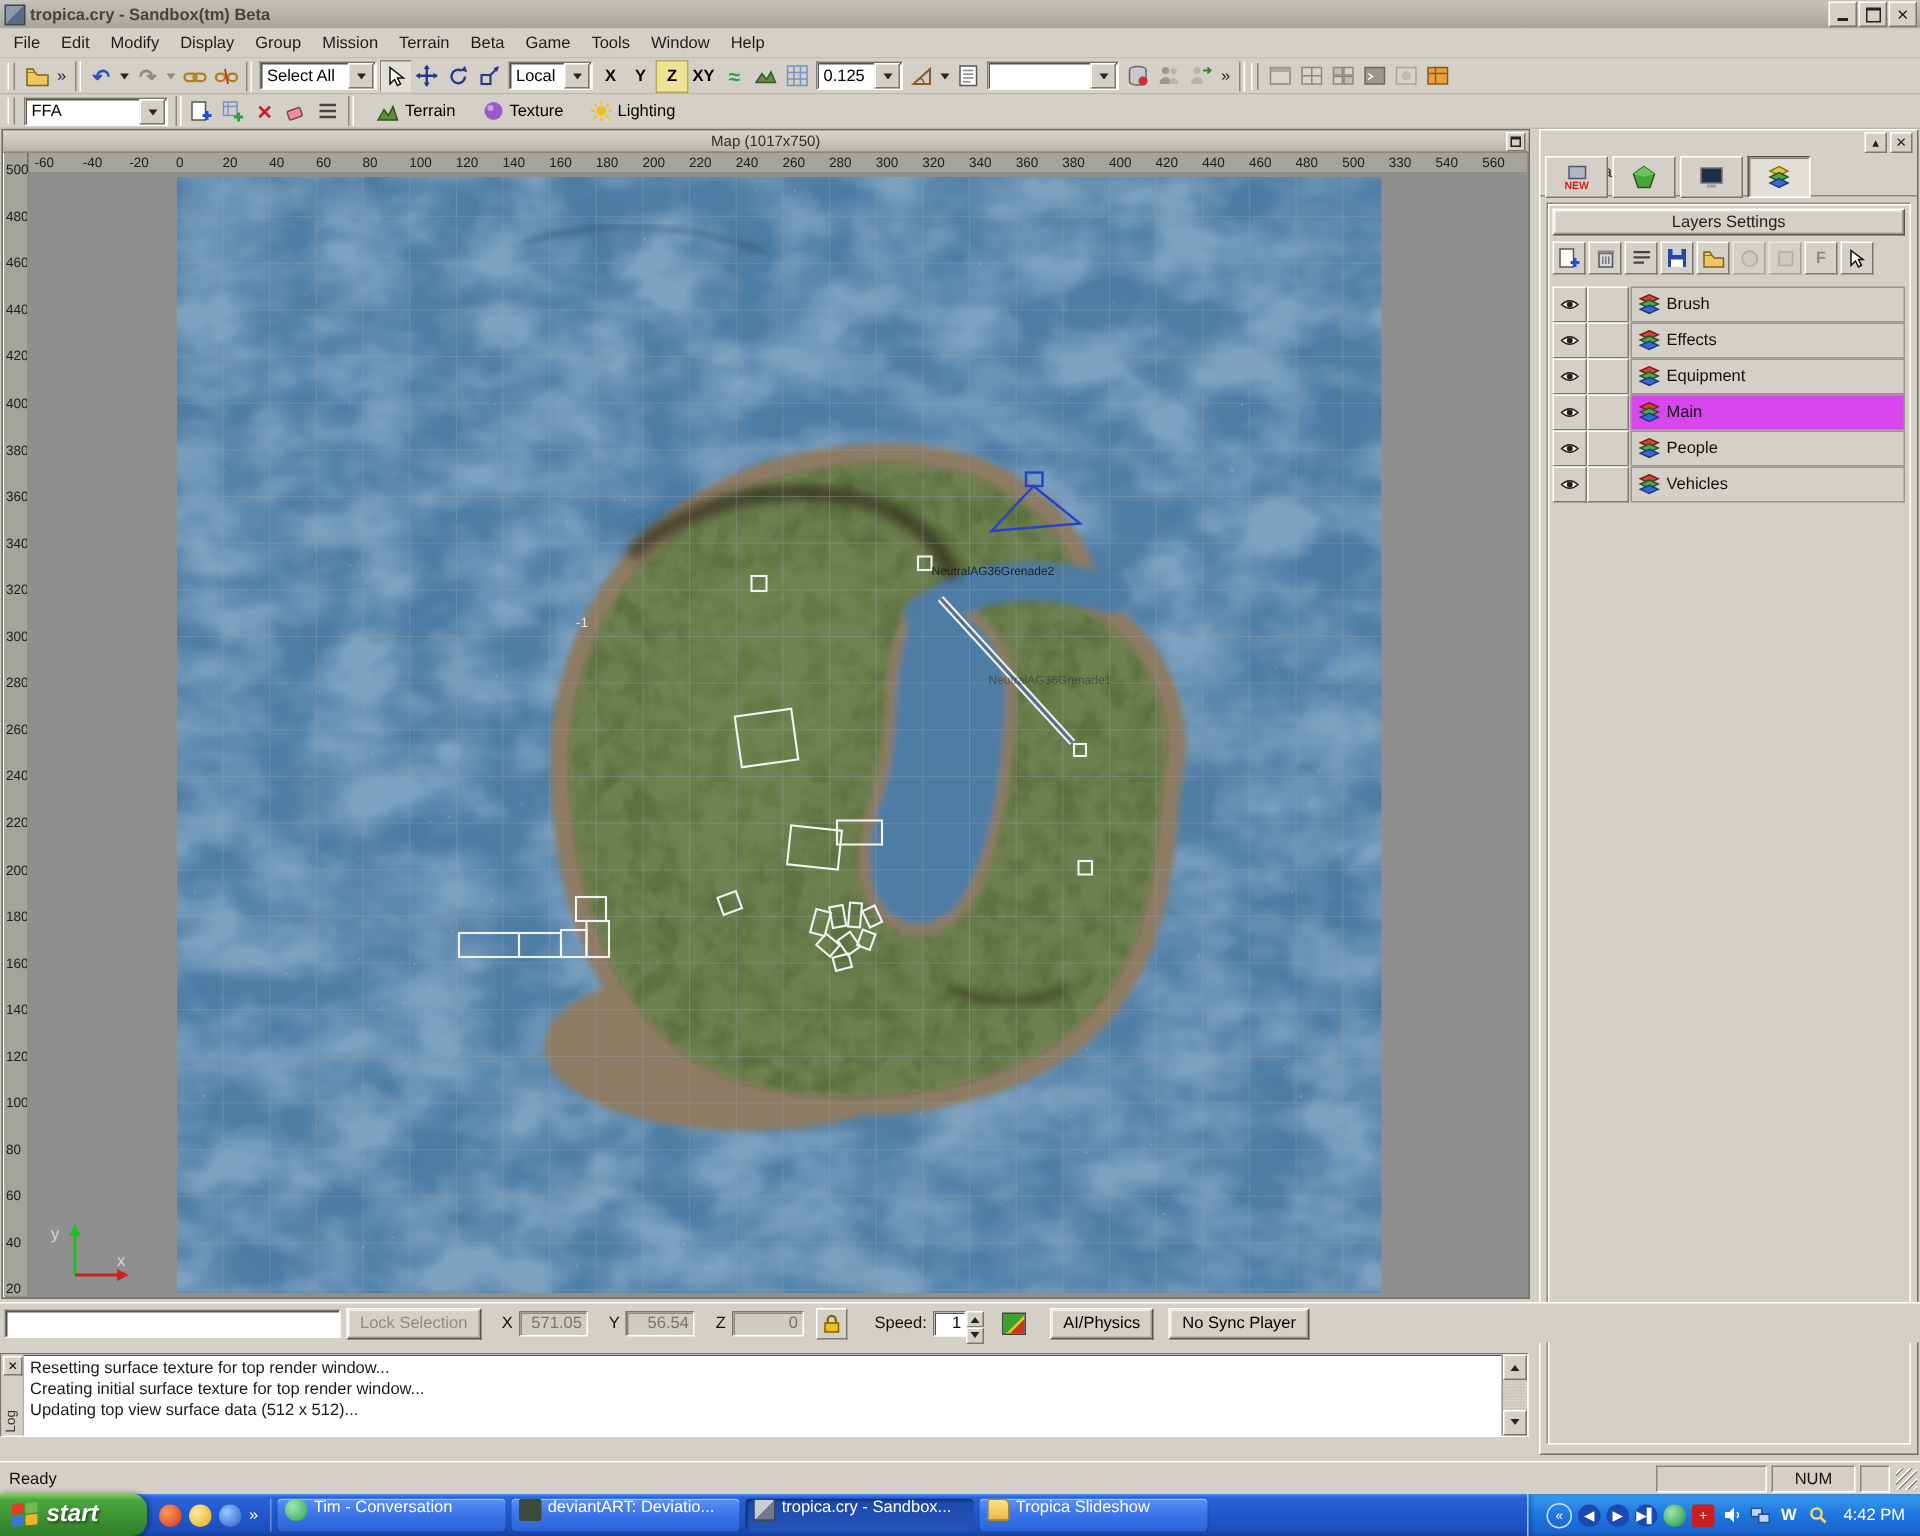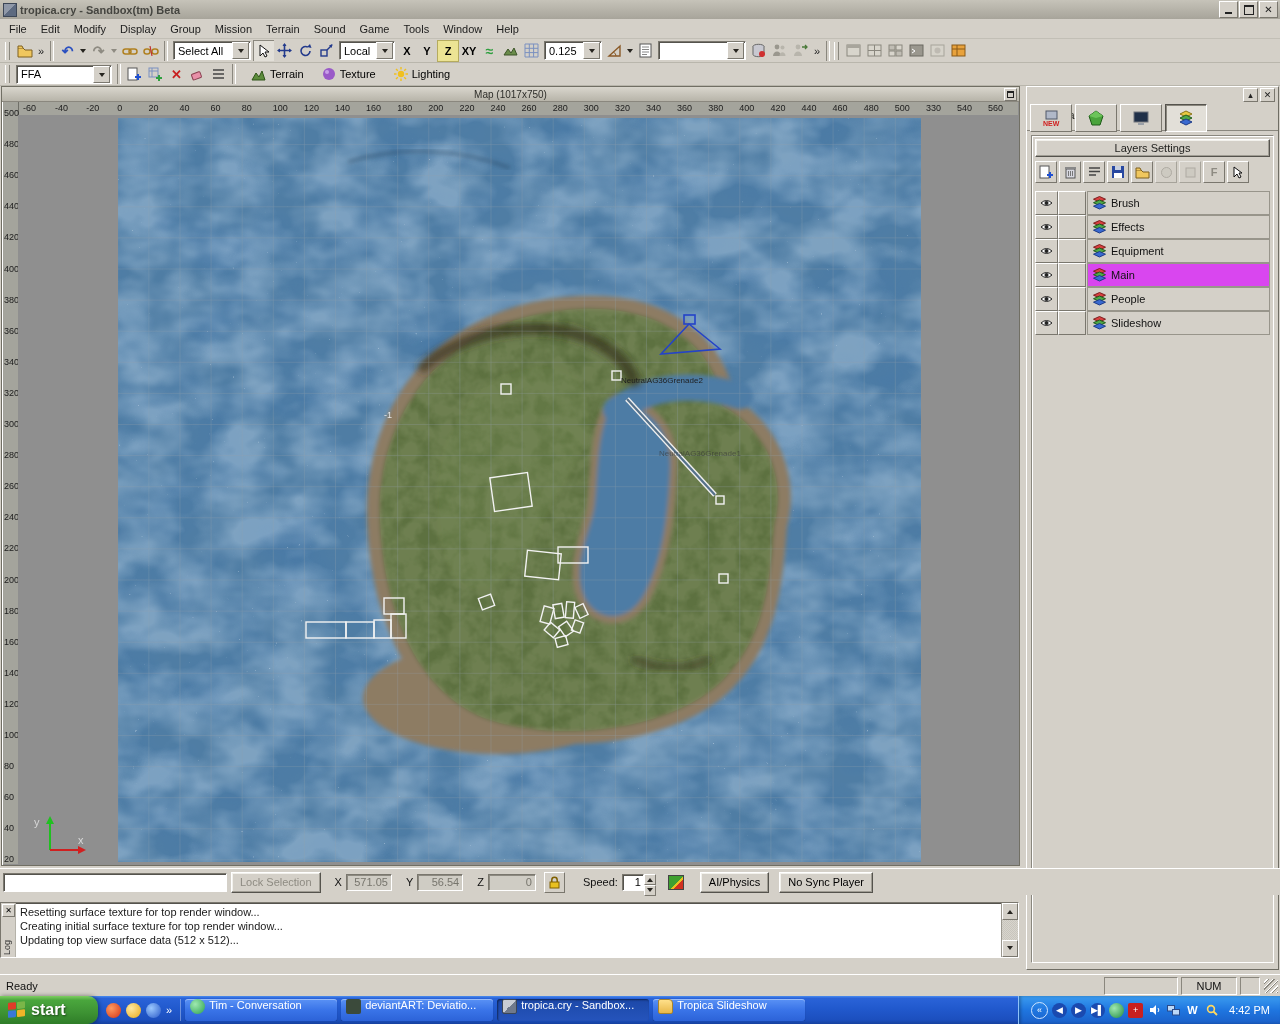--- a/index.html
+++ b/index.html
@@ -110,21 +110,21 @@
 
   
   .statusbar{top:974px;left:0;width:1280px;height:22px;background:#d4d0c8;border-top:1px solid #fff;display:flex;align-items:center;box-sizing:border-box;padding:0 2px;}
   .status-text{flex:1;padding-left:4px;color:#111;}
   .spanel{height:16px;border:1px solid;border-color:#8a877e #fff #fff #8a877e;display:flex;align-items:center;justify-content:center;margin-left:3px;color:#111;}
   .sgrip{width:14px;height:14px;margin-left:4px;background:repeating-linear-gradient(135deg,transparent 0 2px,#fff 2px 3px,#8a877e 3px 4px);}
 
   
   .taskbar{top:996px;left:0;width:1280px;height:28px;background:linear-gradient(180deg,#4b8df0 0%,#2a63d8 8%,#2159cd 45%,#1c4fbe 85%,#15409e 100%);display:flex;align-items:center;}
   .startbtn{height:28px;width:98px;display:flex;align-items:center;gap:5px;padding-left:8px;box-sizing:border-box;background:linear-gradient(180deg,#7fce62 0%,#4aa63d 15%,#3d9233 60%,#2f7d28 100%);border-radius:0 10px 10px 0;box-shadow:1px 0 4px rgba(0,0,0,.45);}
-  .startbtn .stext{color:#fff;font-weight:bold;font-size:16px;text-shadow:1px 1px 2px rgba(0,0,0,.5);}
+  .startbtn .stext{color:#fff;font-weight:bold;font-style:italic;font-size:16px;text-shadow:1px 1px 2px rgba(0,0,0,.5);}
   .flag{width:18px;height:16px;display:grid;grid-template-columns:8px 8px;grid-template-rows:7px 7px;gap:1px;transform:skewY(-6deg);}
   .flag i{border-radius:1px;display:block;}
   .quicklaunch{display:flex;align-items:center;gap:5px;padding:0 8px;border-right:1px solid rgba(255,255,255,.35);height:22px;}
   .qlicon{width:15px;height:15px;border-radius:50%;}
   .qlmore{color:#fff;font-size:11px;}
   .tasks{flex:1;display:flex;align-items:center;gap:4px;padding:0 4px;overflow:hidden;}
   .task{width:152px;height:22px;display:flex;align-items:flex-start;gap:4px;padding:0 5px;box-sizing:border-box;border-radius:3px;background:linear-gradient(180deg,#5a92f5,#3a74e8 50%,#2c63d8);box-shadow:inset 0 1px 0 rgba(255,255,255,.4),0 1px 1px rgba(0,0,0,.3);color:#fff;}
   .task.active{background:linear-gradient(180deg,#1c48a8,#2554bc);box-shadow:inset 1px 1px 2px rgba(0,0,0,.5);}
   .task .tlabel{white-space:nowrap;overflow:hidden;font-size:11px;}
   .ticon16{width:15px;height:15px;flex:0 0 auto;border-radius:2px;}
@@ -157,21 +157,21 @@
 
   <div class="menubar abs">
 
   <span class="menu-item">File</span>
       <span class="menu-item">Edit</span>
       <span class="menu-item">Modify</span>
       <span class="menu-item">Display</span>
       <span class="menu-item">Group</span>
       <span class="menu-item">Mission</span>
       <span class="menu-item">Terrain</span>
-      <span class="menu-item">Sound</span>
+      <span class="menu-item">Beta</span>
       <span class="menu-item">Game</span>
       <span class="menu-item">Tools</span>
       <span class="menu-item">Window</span>
       <span class="menu-item">Help</span>
     </div>
 
   <div class="tbar tbar1 abs">
     <span class="grip"></span>
     <span class="tb">
       <svg class="iconsvg" width="16" height="16">
@@ -767,21 +767,21 @@
                   <circle cx="6.5" cy="6" r="2" fill="#222"></circle>
                 </svg>
               </span>
               <span class="blank-btn r3"></span>
               <span class="layer-cell">
                 <svg class="iconsvg" width="15" height="14">
                   <polygon points="7.5,0.5 13.5,3.2 7.5,6 1.5,3.2" fill="#d84040" stroke="#7e1c1c"></polygon>
                   <polygon points="7.5,4 13.5,6.7 7.5,9.5 1.5,6.7" fill="#50a848" stroke="#1e5c18"></polygon>
                   <polygon points="7.5,7.5 13.5,10.2 7.5,13 1.5,10.2" fill="#3a6ad0" stroke="#1c3a88"></polygon>
                 </svg>
-                <span class="layer-name">Slideshow</span>
+                <span class="layer-name">Vehicles</span>
               </span>
             </div>
           </div>
       </div>
     </div>
   </div>
 
   <div class="controlbar abs">
     <span class="sel-field"></span>
     <span class="cbarbtn r3d disabled">Lock Selection</span>

